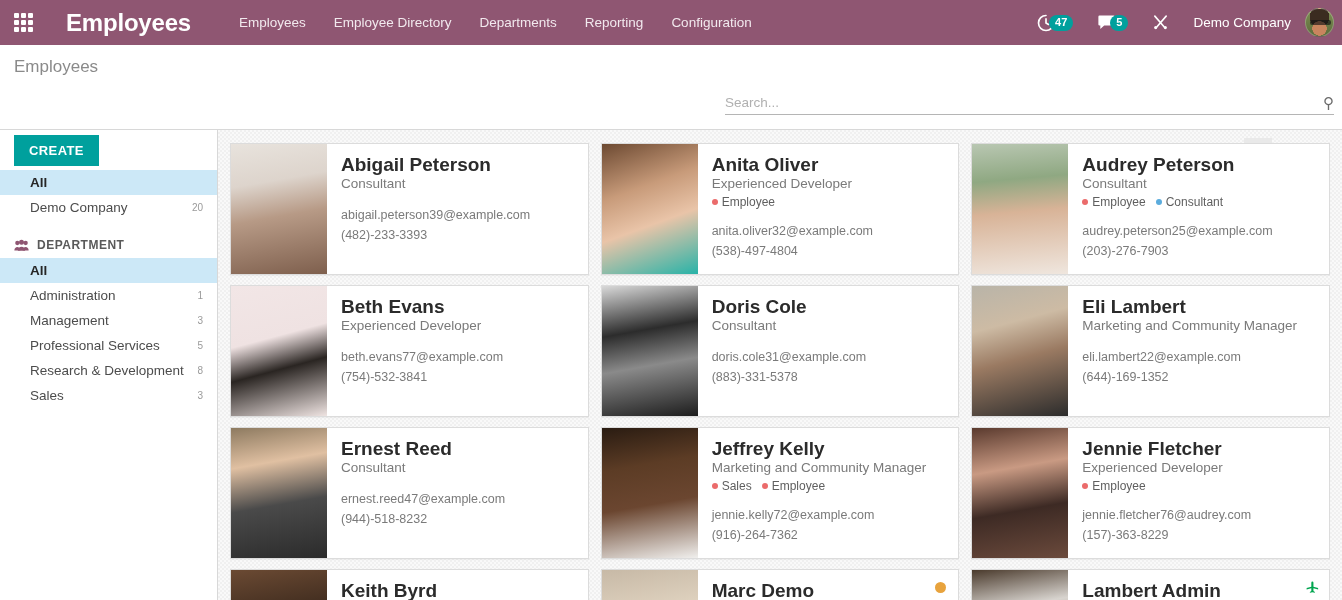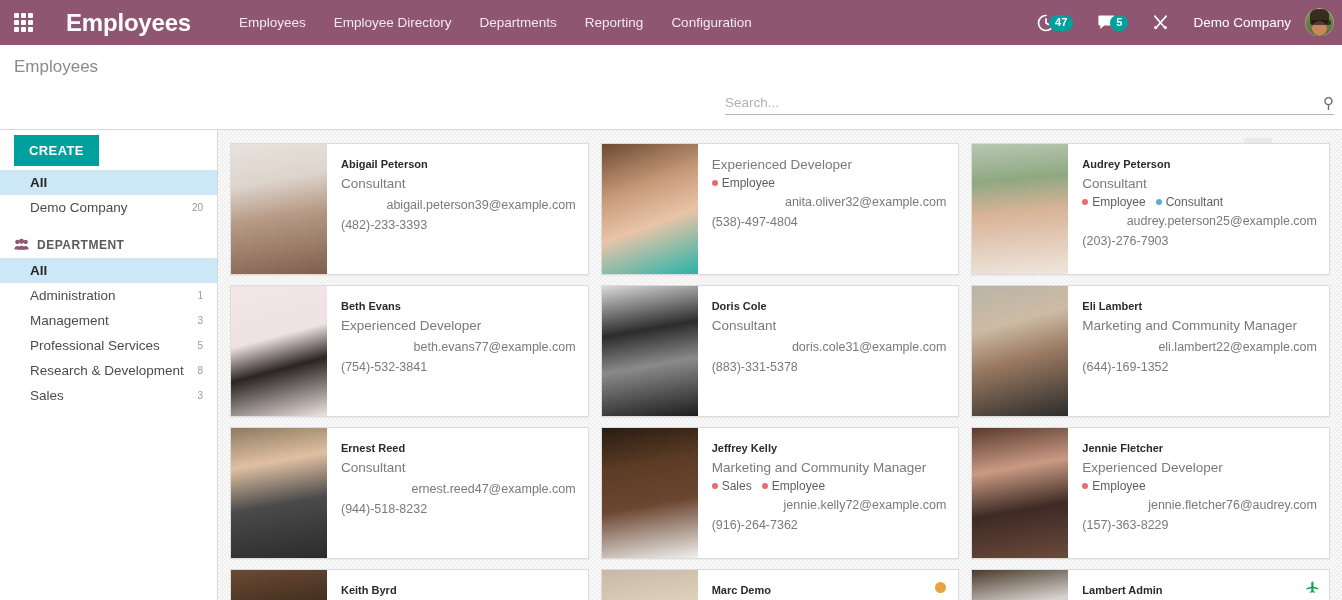--- a/index.html
+++ b/index.html
@@ -188,21 +188,21 @@
   
   #sidebar {
     width: 218px;
     min-width: 218px;
     background: #ffffff;
     border-right: 1px solid #d8d8d8;
     padding-top: 16px;
     overflow: hidden;
   }
   .side-section-head {
-    display: flex; align-items: flex-start; gap: 8px;
+    display: flex; align-items: center; gap: 8px;
     padding: 4px 12px 6px 14px;
     font-size: 12px; font-weight: bold;
     color: #5a5a5a; letter-spacing: 0.5px;
   }
   .side-ic { color: #8f5672; font-size: 13px; line-height: 1; }
   .side-item {
     display: flex; align-items: center;
     font-size: 13.5px; color: #4c4c4c;
     padding: 5px 14px 5px 30px;
     cursor: pointer;
@@ -239,27 +239,27 @@
     box-shadow: 0 1px 1px rgba(0,0,0,0.04);
     cursor: pointer;
     position: relative;
   }
   .kc-photo {
     width: 96px; min-width: 96px;
     background-size: cover;
     background-position: center top;
   }
   .kc-body { padding: 11px 12px 8px 14px; flex: 1; position: relative; }
-  .kc-name { font-size: 11px; font-weight: bold; color: #2b2b2b; line-height: 19px; }
+  .kc-name { font-size: 19px; font-weight: bold; color: #2b2b2b; line-height: 19px; }
   .kc-job { font-size: 13.5px; color: #7a7a7a; line-height: 19px; }
   .kc-tags { display: flex; flex-wrap: wrap; gap: 10px; margin-top: 2px; }
   .kc-tag { display: flex; align-items: center; gap: 4px; font-size: 12px; color: #5f5f5f; }
   .kc-tag .dot { width: 6px; height: 6px; border-radius: 50%; display: block; }
   .kc-email, .kc-phone { font-size: 12.5px; color: #7a7a7a; line-height: 20px; }
-  .kc-email { margin-top: 2px; text-align: right; }
+  .kc-email { margin-top: 12px; }
   .kc-status {
     position: absolute; top: 12px; right: 12px;
     width: 11px; height: 11px; border-radius: 50%;
   }
   .kc-plane { position: absolute; top: 9px; right: 9px; font-size: 14px; color: #00a54f; }
 </style>
 </head>
 <body>
 
 <div id="topbar">
@@ -458,20 +458,21 @@
               <div class="kc-job">Consultant</div>
               <div class="kc-email">abigail.peterson39@example.com</div>
               <div class="kc-phone">(482)-233-3393</div>
             </div>
           </div>
         </div>
         <div class="kcard-wrap">
           <div class="kcard">
             <div class="kc-photo" style="background: linear-gradient(160deg, rgb(109, 74, 50) 0%, rgb(200, 155, 122) 35%, rgb(233, 196, 168) 60%, rgb(40, 179, 168) 100%);"></div>
             <div class="kc-body">
+              <div class="kc-name">Anita Oliver</div>
               <div class="kc-job">Experienced Developer</div>
               <div class="kc-tags">
                 <span class="kc-tag">
                   <span class="dot" style="background: rgb(235, 107, 107);"></span>
                   <span>Employee</span>
                 </span>
               </div>
               <div class="kc-email">anita.oliver32@example.com</div>
               <div class="kc-phone">(538)-497-4804</div>
             </div>

